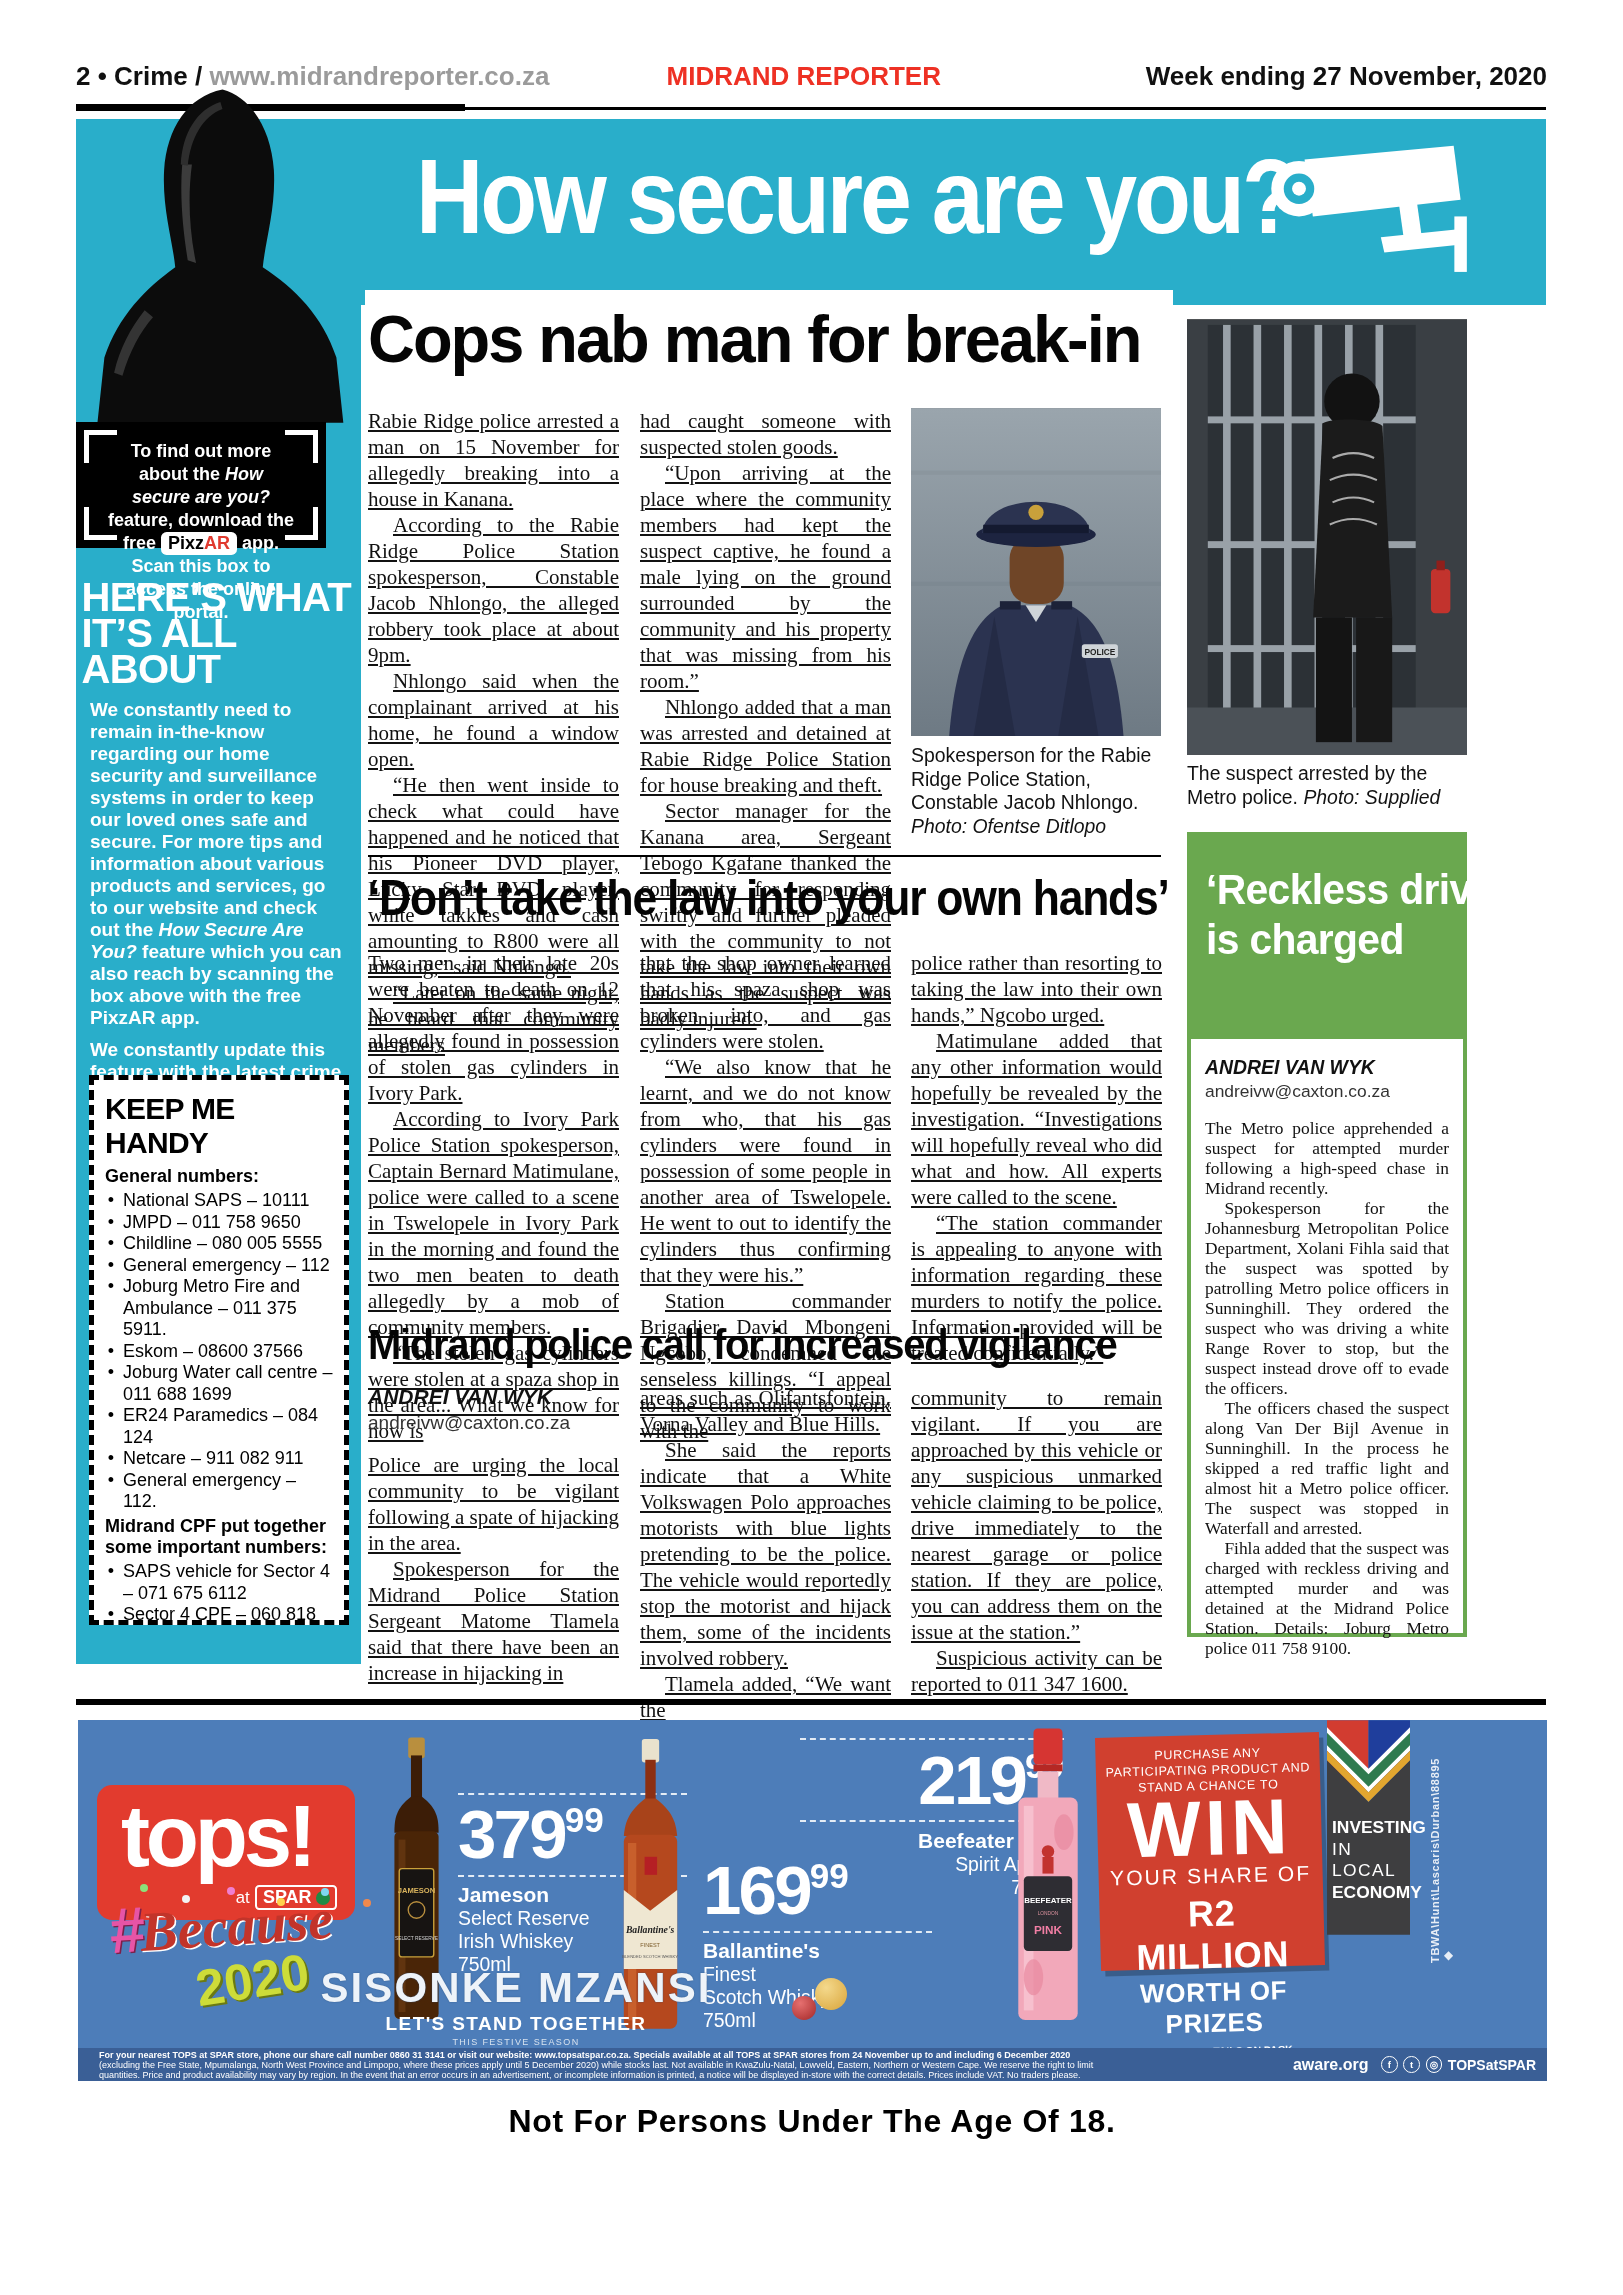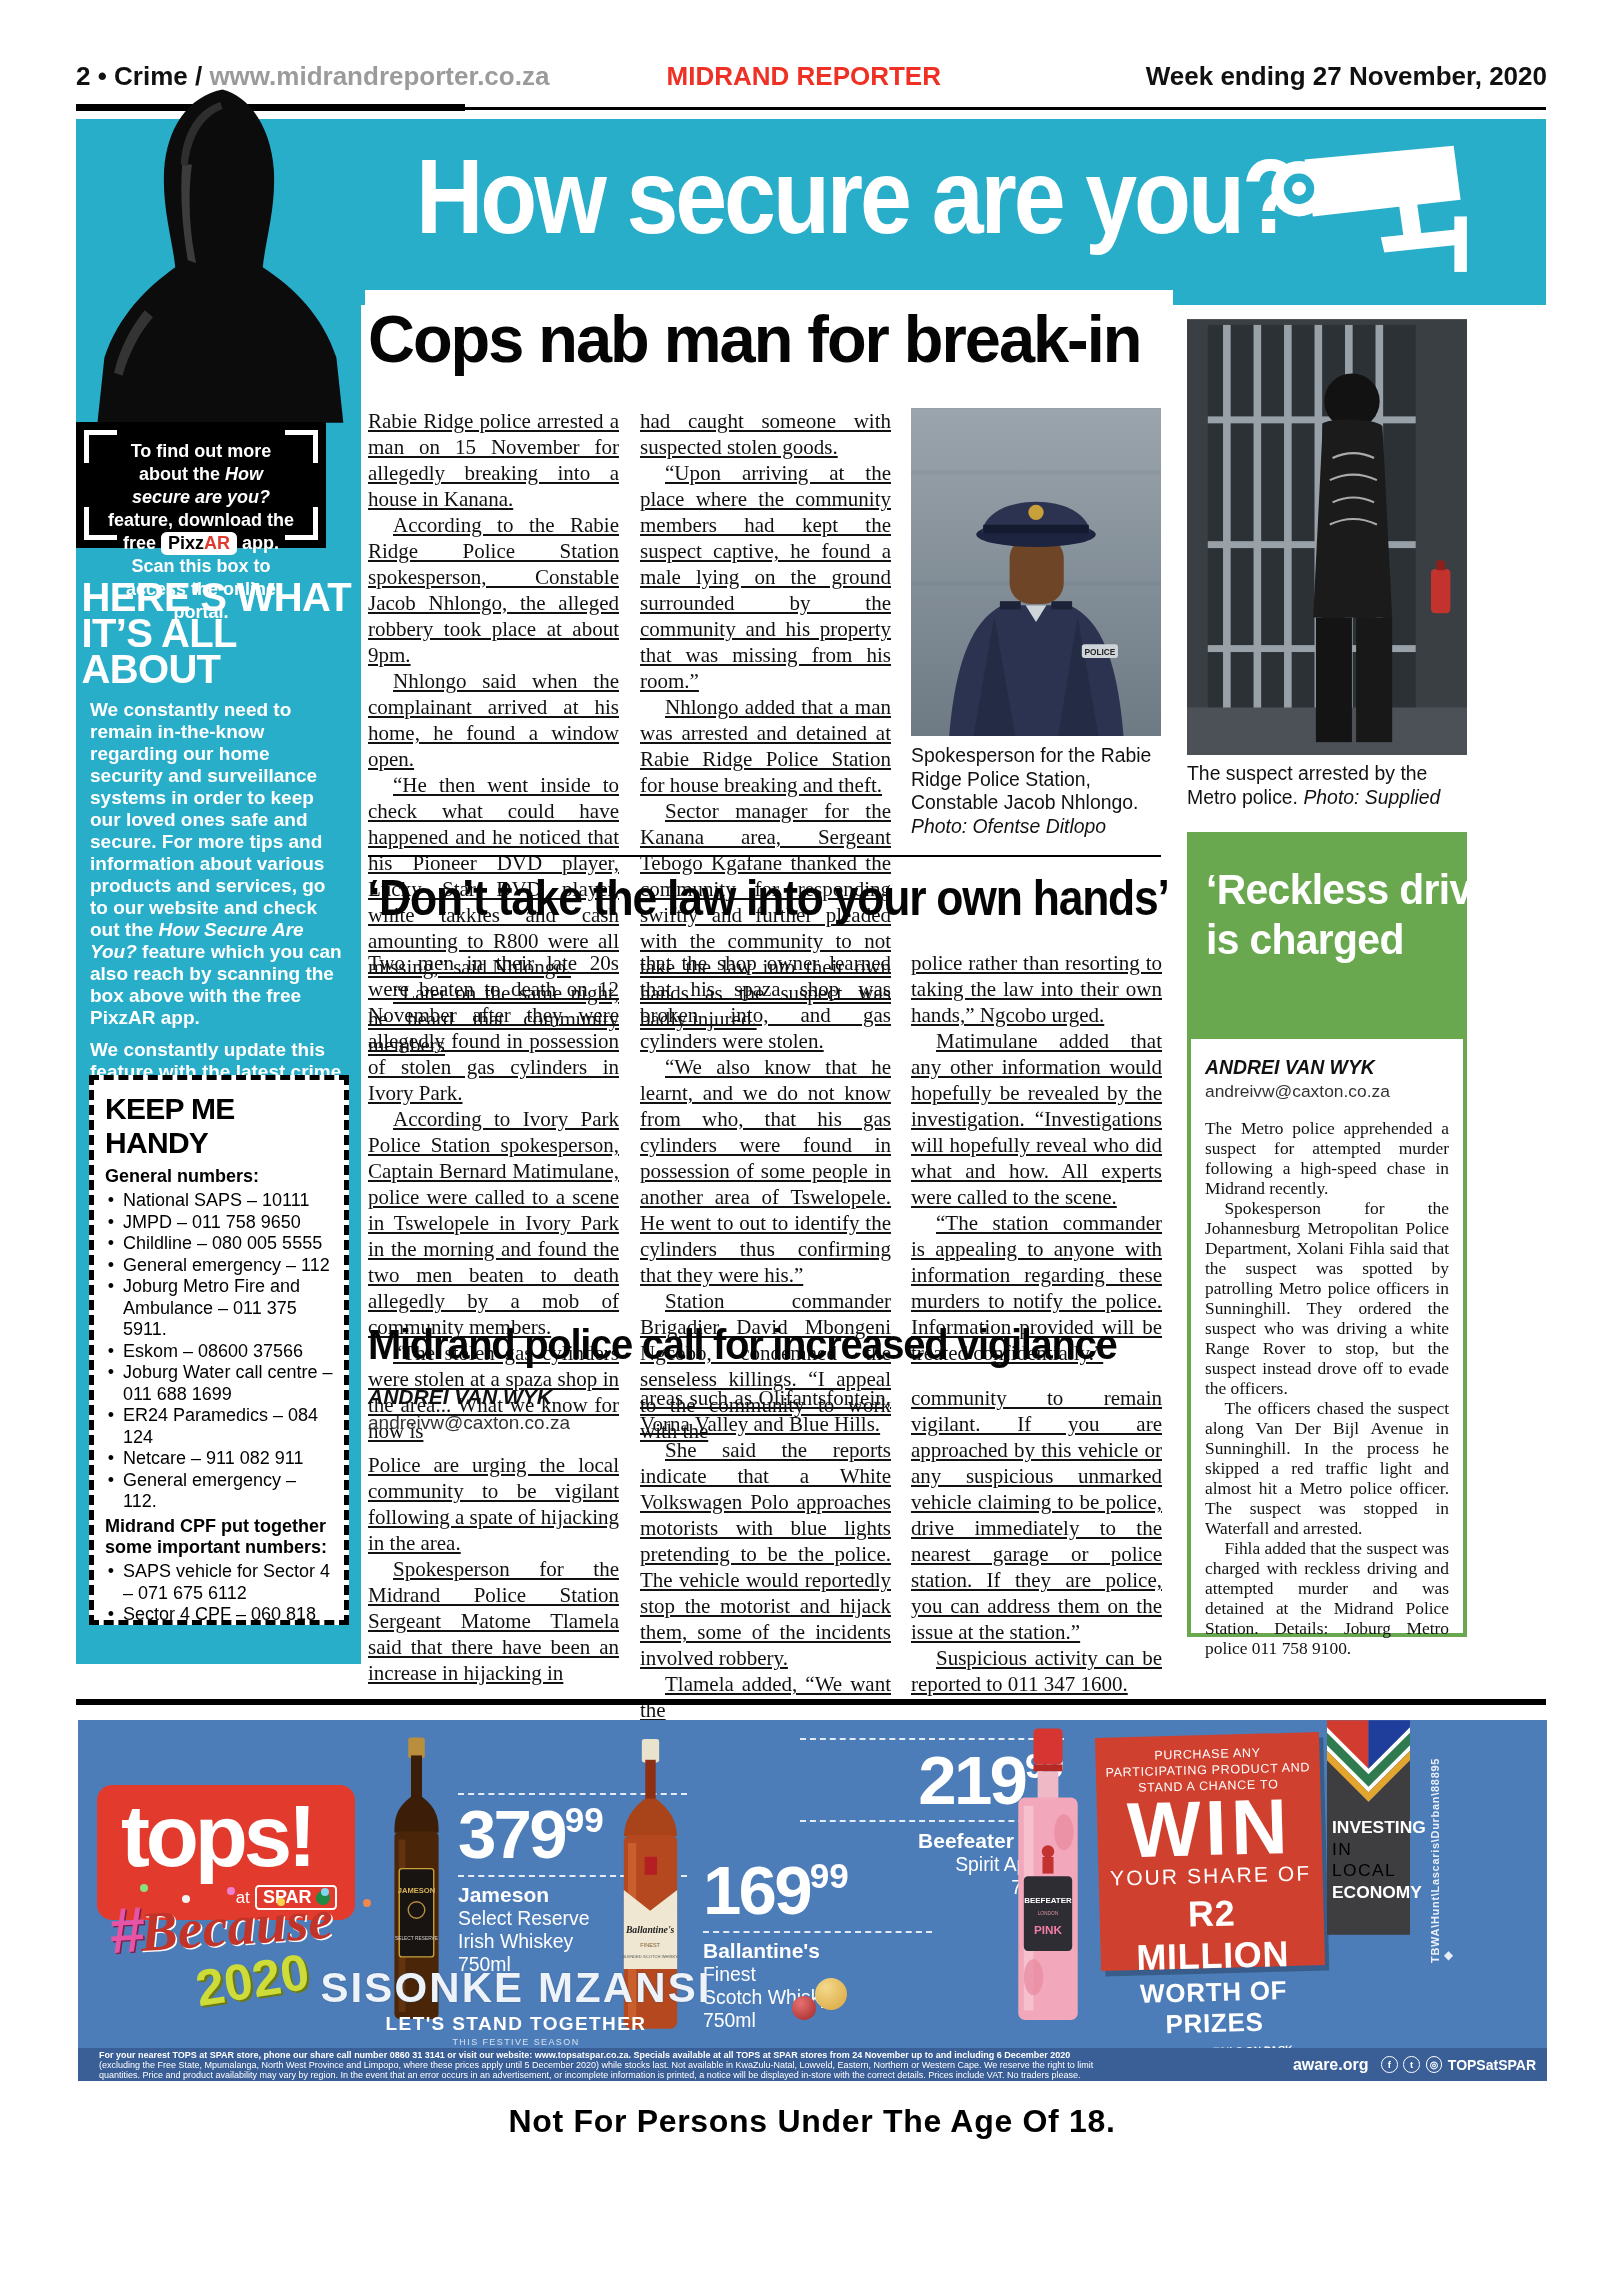--- a/index.html
+++ b/index.html
@@ -94,21 +94,21 @@
   .winbox{left:1020px;top:15.3px;width:224px;height:233px;background:#d0402f;transform:rotate(-1.5deg);
           box-shadow:4.2px 5.6px 0 rgba(0,0,0,.25);text-align:center;box-sizing:border-box;padding:11px 9.7px;}
   .winbox .k{font-size:12.5px;line-height:16px;letter-spacing:0.7px;}
   .winbox .w{font-weight:800;font-size:78px;line-height:69px;letter-spacing:4.2px;}
   .winbox .s{font-size:21px;letter-spacing:2.1px;margin-top:1.4px;}
   .winbox .a{font-weight:800;font-size:36px;letter-spacing:0.7px;margin-top:4.2px;}
   .winbox .p{font-weight:bold;font-size:26px;letter-spacing:0.7px;}
   .winbox .e{font-size:10.4px;font-weight:bold;margin-top:7px;}
   .winbox .v{font-size:8.7px;margin-top:1.4px;}
   .flagtxt{left:1254px;top:97px;width:78px;text-align:left;font-weight:bold;font-size:17.4px;line-height:21.5px;}
-  .flagtxt .mid{color:#000000;font-weight:normal;letter-spacing:1.4px;}
+  .flagtxt .mid{color:#ffffff;font-weight:normal;letter-spacing:1.4px;}
   .tbwa{left:1351px;top:21px;height:222px;writing-mode:vertical-rl;transform:rotate(180deg);
         font-size:11px;letter-spacing:0.7px;color:#e8eef6;font-weight:bold;}
   .sisonke{left:174px;top:244px;width:528px;text-align:center;}
   .sisonke .t1{font-weight:800;font-size:42px;letter-spacing:2.1px;color:#eef3f9;text-shadow:0 0 1.4px #2c517e;}
   .sisonke .t2{font-weight:800;font-size:19px;letter-spacing:1.4px;margin-top:1.4px;}
   .sisonke .t3{font-size:9px;letter-spacing:1.4px;color:#d7e2ef;margin-top:1.4px;}
   .ball{position:absolute;border-radius:50%;}
   .fineprint{left:0;top:328px;width:1469px;height:33px;background:#3a5f96;box-sizing:border-box;
              padding:2.1px 11px;display:flex;justify-content:flex-end;align-items:center;}
   .fineprint .lines{width:1194px;font-size:9px;line-height:10px;color:#fff;}

